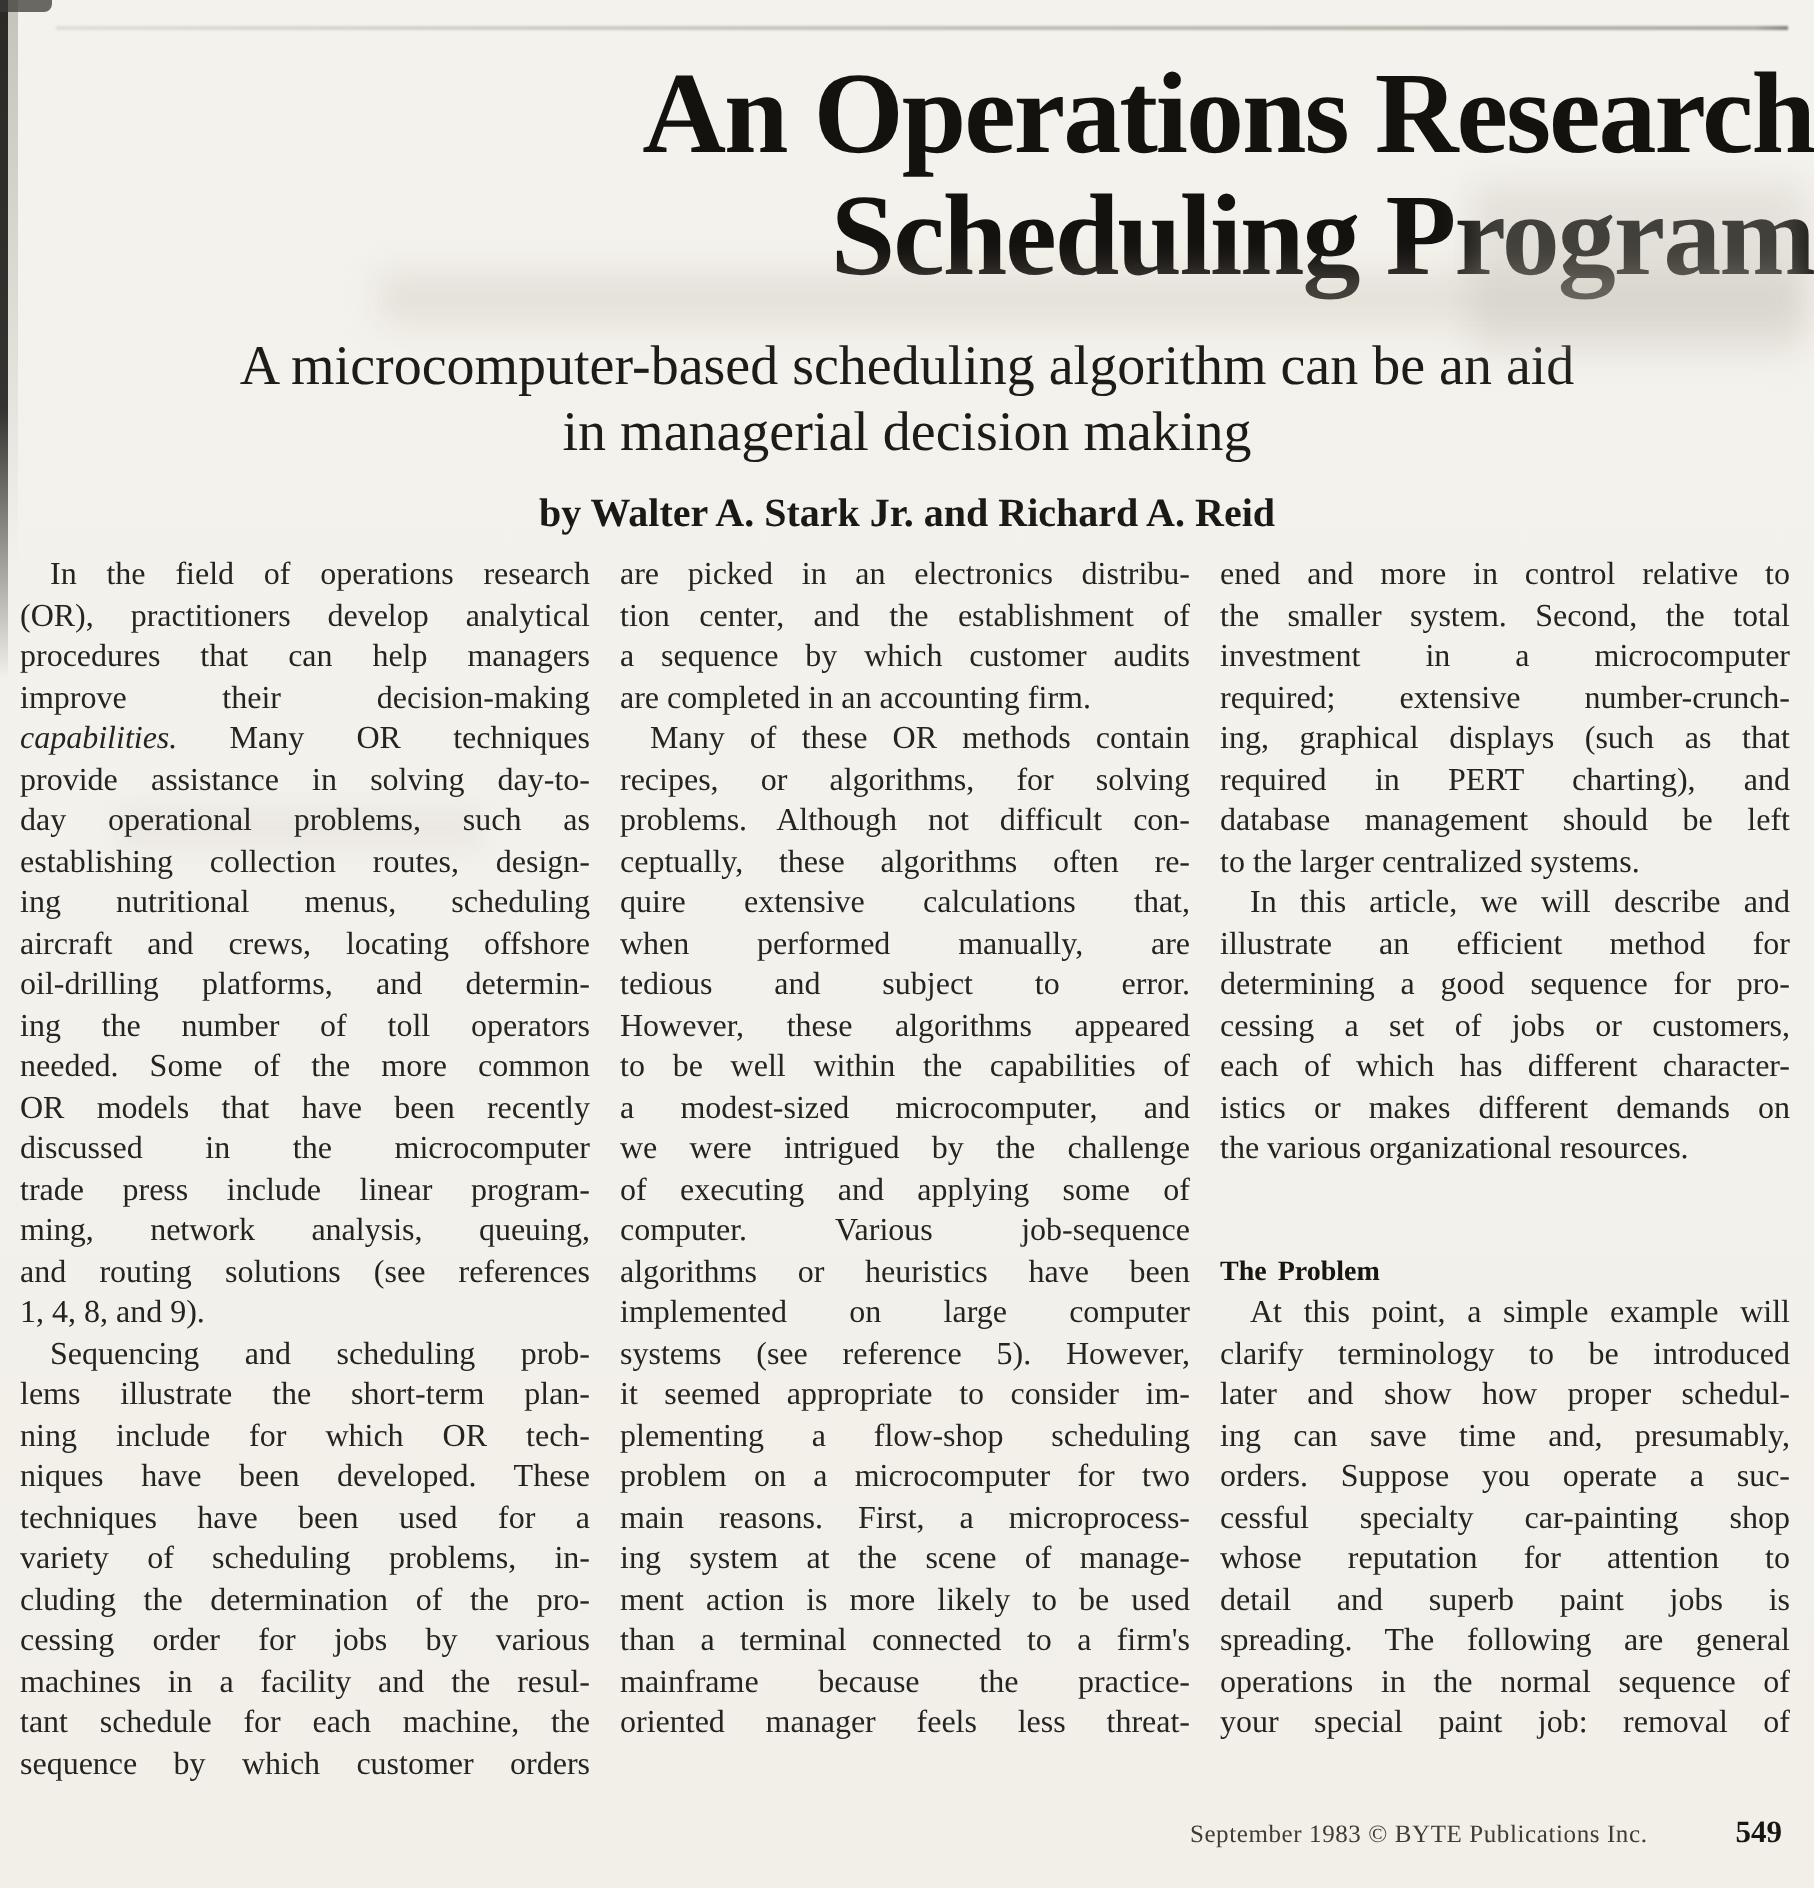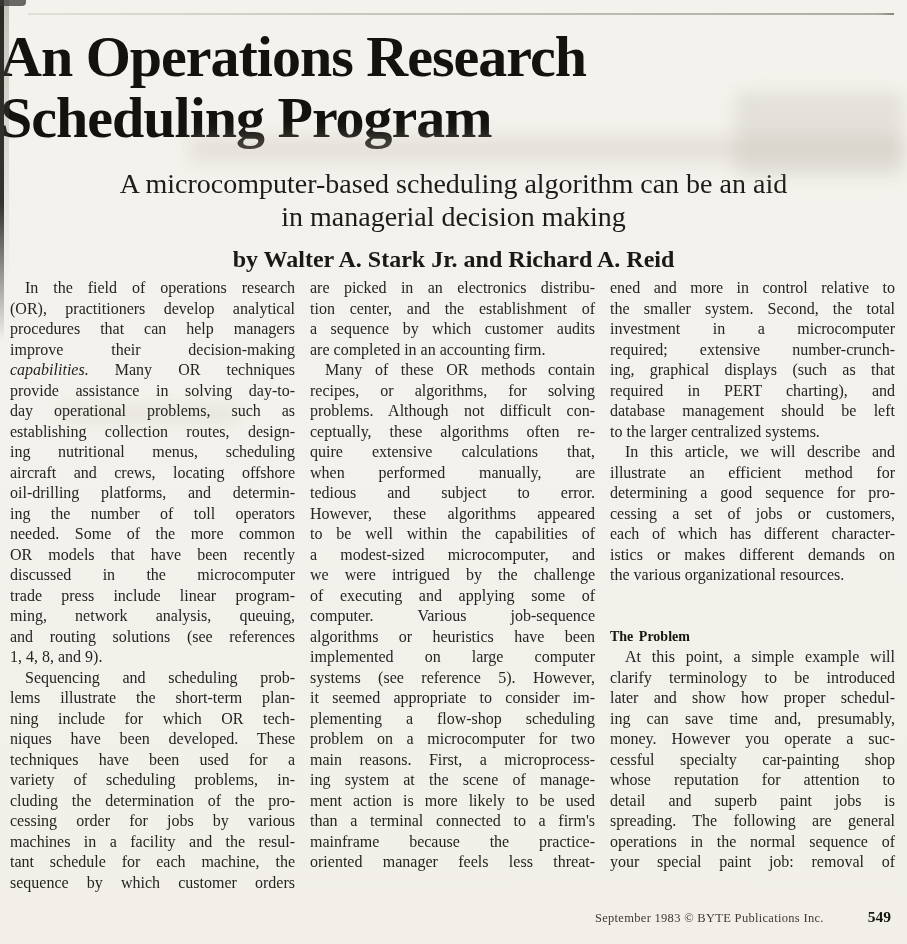--- a/index.html
+++ b/index.html
@@ -42,39 +42,39 @@
     background: rgba(194,190,180,0.30); filter: blur(8px);
   }
   .ghost-3 {
     left: 60px; top: 405px; width: 180px; height: 18px;
     background: rgba(200,196,186,0.22); filter: blur(7px);
   }
 
   
   .title {
     margin: 0; padding-top: 26px;
-    text-align: left;
+    text-align: right;
     font-weight: bold;
     font-size: 58px;
     line-height: 61px;
     letter-spacing: -1px;
     color: #14120f;
   }
   .subtitle {
     margin-top: 19px;
     text-align: center;
     font-size: 28px;
     line-height: 33px;
     color: #1e1c18;
   }
   .byline {
     margin-top: 13px;
     text-align: center;
     font-weight: bold;
-    font-size: 24px;
+    font-size: 20px;
     color: #1b1915;
   }
 
   
   .columns {
     position: absolute;
     left: 10px; top: 278px;
     display: flex;
     gap: 15px;
   }
@@ -220,21 +220,21 @@
         <div class="line just"><span>each of which has different character-</span></div>
         <div class="line just"><span>istics or makes different demands on</span></div>
         <div class="line"><span>the various organizational resources.</span></div>
         <div class="line"></div>
         <div class="line"></div>
         <div class="line heading"><span>The Problem</span></div>
         <div class="line just indent"><span>At this point, a simple example will</span></div>
         <div class="line just"><span>clarify terminology to be introduced</span></div>
         <div class="line just"><span>later and show how proper schedul-</span></div>
         <div class="line just"><span>ing can save time and, presumably,</span></div>
-        <div class="line just"><span>money. However you operate a suc-</span></div>
+        <div class="line just"><span>orders. Suppose you operate a suc-</span></div>
         <div class="line just"><span>cessful specialty car-painting shop</span></div>
         <div class="line just"><span>whose reputation for attention to</span></div>
         <div class="line just"><span>detail and superb paint jobs is</span></div>
         <div class="line just"><span>spreading. The following are general</span></div>
         <div class="line just"><span>operations in the normal sequence of</span></div>
         <div class="line just"><span>your special paint job: removal of</span></div>
       </div>
   </div>
 
   <div class="footer">

